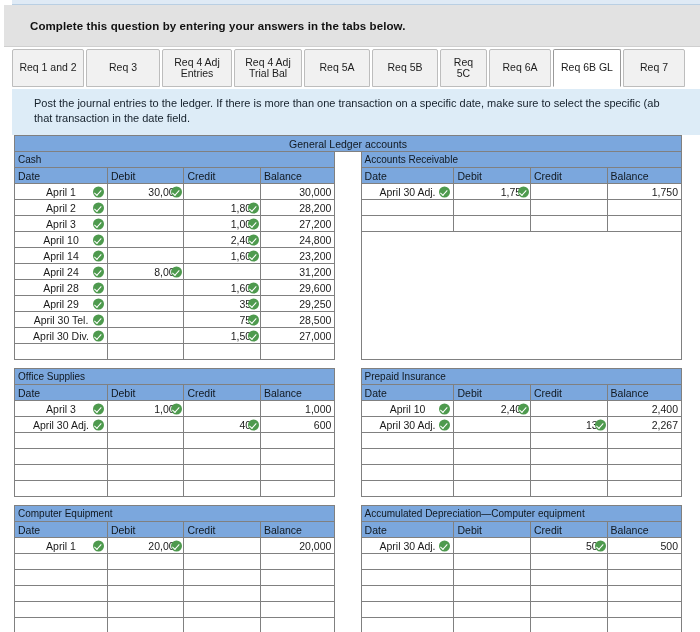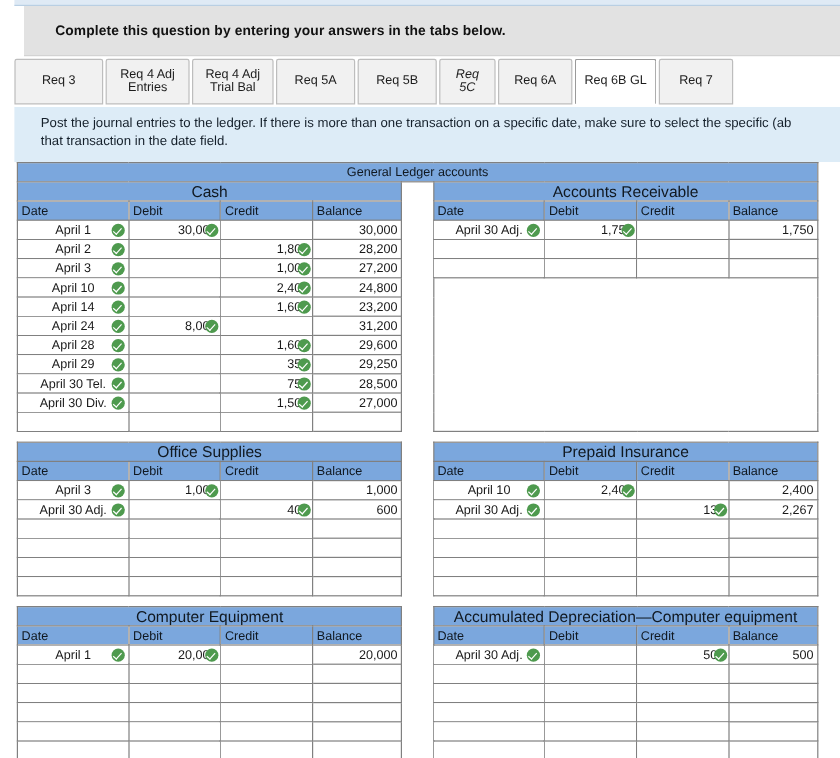--- a/index.html
+++ b/index.html
@@ -24,21 +24,21 @@
   }
 
   
   .banner {
     background: #e2e2e2;
     height: 42px;
     display: flex;
     align-items: center;
     padding-left: 26px;
     border-bottom: 1px solid #cfcfcf;
-    margin-left: 20px;
+    margin-left: 4px;
   }
   .banner-text {
     font-weight: bold;
     font-size: 11.5px;
     color: #111;
     letter-spacing: .1px;
   }
 
   
   .tabbar {
@@ -110,23 +110,23 @@
   .hdr-main {
     background: #7ba7dd !important;
     text-align: center;
     font-weight: bold;
     font-size: 10.5px;
     height: 17px;
     color: #101820;
   }
   .hdr-acct {
     background: #7ba7dd !important;
-    text-align: center;
+    text-align: left;
     font-weight: bold;
-    font-size: 13px;
+    font-size: 10px;
     height: 17px;
     color: #101820;
   }
   .hdr-col {
     background: #7ba7dd !important;
     text-align: left;
     font-weight: bold;
     font-size: 10.5px;
     height: 17px;
     color: #101820;
@@ -185,26 +185,27 @@
 </head>
 <body>
 
 <div class="top-strip"></div>
 
 <div class="banner">
   <span class="banner-text">Complete this question by entering your answers in the tabs below.</span>
 </div>
 
 <div class="tabbar" id="tabbar">
+    <div class="tab" style="width: 72px;"><span>Req 1 and 2</span></div>
     <div class="tab" style="width: 74px;"><span>Req 3</span></div>
     <div class="tab" style="width: 70px;"><span>Req 4 Adj Entries</span></div>
     <div class="tab" style="width: 68px;"><span>Req 4 Adj Trial Bal</span></div>
     <div class="tab" style="width: 66px;"><span>Req 5A</span></div>
     <div class="tab" style="width: 66px;"><span>Req 5B</span></div>
-    <div class="tab" style="width: 47px; font-style: italic;"><span>Req 5C</span></div>
+    <div class="tab" style="width: 47px;"><span>Req 5C</span></div>
     <div class="tab" style="width: 62px;"><span>Req 6A</span></div>
     <div class="tab active" style="width: 68px;"><span>Req 6B GL</span></div>
     <div class="tab" style="width: 62px;"><span>Req 7</span></div>
   </div>
 
 <div class="instruct">
   <p>Post the journal entries to the ledger. If there is more than one transaction on a specific date, make sure to select the specific (ab</p>
   <p>that transaction in the date field.</p>
 </div>
 

